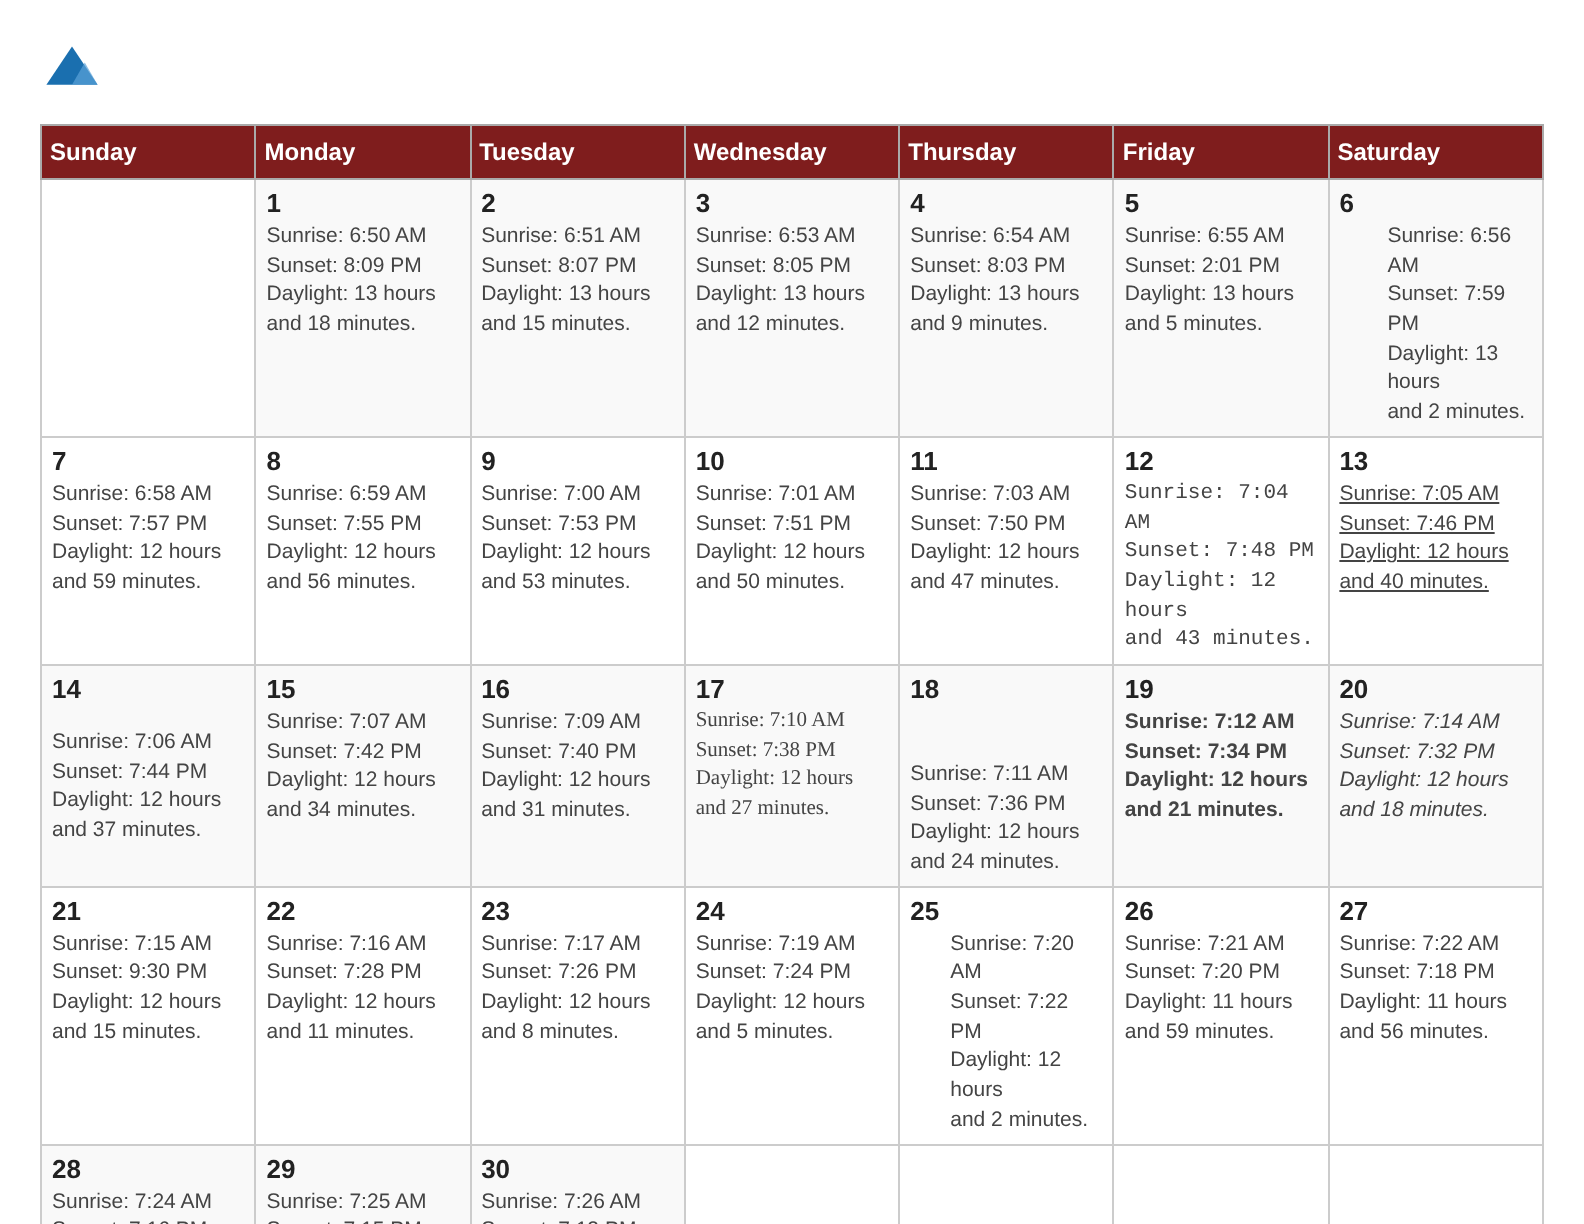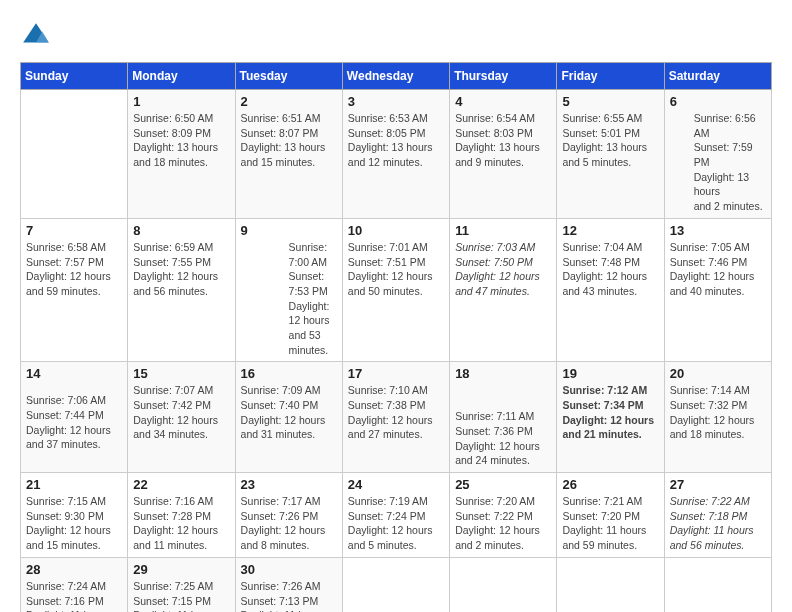--- a/index.html
+++ b/index.html
@@ -51,21 +51,21 @@
     .subtitle {
       font-size: 14px;
       color: #333;
     }
     .calendar {
       width: 100%;
       border-collapse: collapse;
       font-size: 11px;
     }
     .calendar thead th {
-      background: #1d4ed8;
+      background: #7f1d1d;
       color: #fff;
       padding: 6px 4px;
       text-align: left;
       font-size: 12px;
       font-weight: bold;
       border: 1px solid #aaa;
     }
     .calendar tbody td {
       vertical-align: top;
       border: 1px solid #ccc;
@@ -155,21 +155,21 @@
         <td>
           <span class="day-number">4</span>
           <div class="day-info" style="white-space: pre-line;">Sunrise: 6:54 AM
 Sunset: 8:03 PM
 Daylight: 13 hours
 and 9 minutes.</div>
         </td>
         <td>
           <span class="day-number">5</span>
           <div class="day-info" style="white-space: pre-line;">Sunrise: 6:55 AM
-Sunset: 5:01 PM
+Sunset: 2:01 PM
 Daylight: 13 hours
 and 5 minutes.</div>
         </td>
         <td>
           <span class="day-number">6</span>
           <div class="day-info" style="white-space: pre-line; margin-left: 24px;">Sunrise: 6:56 AM
 Sunset: 7:59 PM
 Daylight: 13 hours
 and 2 minutes.</div>
         </td>
@@ -184,49 +184,49 @@
         </td>
         <td>
           <span class="day-number">8</span>
           <div class="day-info" style="white-space: pre-line;">Sunrise: 6:59 AM
 Sunset: 7:55 PM
 Daylight: 12 hours
 and 56 minutes.</div>
         </td>
         <td>
           <span class="day-number">9</span>
-          <div class="day-info" style="white-space: pre-line; margin-left: 48px;">Sunrise: 7:00 AM
+          <div class="day-info" style="white-space: pre-line;">Sunrise: 7:00 AM
 Sunset: 7:53 PM
 Daylight: 12 hours
 and 53 minutes.</div>
         </td>
         <td>
           <span class="day-number">10</span>
           <div class="day-info" style="white-space: pre-line;">Sunrise: 7:01 AM
 Sunset: 7:51 PM
 Daylight: 12 hours
 and 50 minutes.</div>
         </td>
         <td>
           <span class="day-number">11</span>
-          <div class="day-info" style="white-space: pre-line; font-style: italic;">Sunrise: 7:03 AM
+          <div class="day-info" style="white-space: pre-line;">Sunrise: 7:03 AM
 Sunset: 7:50 PM
 Daylight: 12 hours
 and 47 minutes.</div>
         </td>
         <td>
           <span class="day-number">12</span>
-          <div class="day-info" style="white-space: pre-line;">Sunrise: 7:04 AM
+          <div class="day-info" style="white-space: pre-line; font-family: Liberation Mono, monospace;">Sunrise: 7:04 AM
 Sunset: 7:48 PM
 Daylight: 12 hours
 and 43 minutes.</div>
         </td>
         <td>
           <span class="day-number">13</span>
-          <div class="day-info" style="white-space: pre-line;">Sunrise: 7:05 AM
+          <div class="day-info" style="white-space: pre-line; text-decoration: underline;">Sunrise: 7:05 AM
 Sunset: 7:46 PM
 Daylight: 12 hours
 and 40 minutes.</div>
         </td>
       </tr>
       <tr>
         <td>
           <span class="day-number">14</span>
           <div class="day-info" style="white-space: pre-line; margin-top: 12px;">Sunrise: 7:06 AM
 Sunset: 7:44 PM
@@ -242,42 +242,42 @@
         </td>
         <td>
           <span class="day-number">16</span>
           <div class="day-info" style="white-space: pre-line;">Sunrise: 7:09 AM
 Sunset: 7:40 PM
 Daylight: 12 hours
 and 31 minutes.</div>
         </td>
         <td>
           <span class="day-number">17</span>
-          <div class="day-info" style="white-space: pre-line;">Sunrise: 7:10 AM
+          <div class="day-info" style="white-space: pre-line; font-family: Liberation Serif, serif;">Sunrise: 7:10 AM
 Sunset: 7:38 PM
 Daylight: 12 hours
 and 27 minutes.</div>
         </td>
         <td>
           <span class="day-number">18</span>
           <div class="day-info" style="white-space: pre-line; margin-top: 28px;">Sunrise: 7:11 AM
 Sunset: 7:36 PM
 Daylight: 12 hours
 and 24 minutes.</div>
         </td>
         <td>
           <span class="day-number">19</span>
           <div class="day-info" style="white-space: pre-line; font-weight: bold;">Sunrise: 7:12 AM
 Sunset: 7:34 PM
 Daylight: 12 hours
 and 21 minutes.</div>
         </td>
         <td>
           <span class="day-number">20</span>
-          <div class="day-info" style="white-space: pre-line;">Sunrise: 7:14 AM
+          <div class="day-info" style="white-space: pre-line; font-style: italic;">Sunrise: 7:14 AM
 Sunset: 7:32 PM
 Daylight: 12 hours
 and 18 minutes.</div>
         </td>
       </tr>
       <tr>
         <td>
           <span class="day-number">21</span>
           <div class="day-info" style="white-space: pre-line;">Sunrise: 7:15 AM
 Sunset: 9:30 PM
@@ -300,35 +300,35 @@
         </td>
         <td>
           <span class="day-number">24</span>
           <div class="day-info" style="white-space: pre-line;">Sunrise: 7:19 AM
 Sunset: 7:24 PM
 Daylight: 12 hours
 and 5 minutes.</div>
         </td>
         <td>
           <span class="day-number">25</span>
-          <div class="day-info" style="white-space: pre-line;">Sunrise: 7:20 AM
+          <div class="day-info" style="white-space: pre-line; margin-left: 20px;">Sunrise: 7:20 AM
 Sunset: 7:22 PM
 Daylight: 12 hours
 and 2 minutes.</div>
         </td>
         <td>
           <span class="day-number">26</span>
           <div class="day-info" style="white-space: pre-line;">Sunrise: 7:21 AM
 Sunset: 7:20 PM
 Daylight: 11 hours
 and 59 minutes.</div>
         </td>
         <td>
           <span class="day-number">27</span>
-          <div class="day-info" style="white-space: pre-line; font-style: italic;">Sunrise: 7:22 AM
+          <div class="day-info" style="white-space: pre-line;">Sunrise: 7:22 AM
 Sunset: 7:18 PM
 Daylight: 11 hours
 and 56 minutes.</div>
         </td>
       </tr>
       <tr>
         <td>
           <span class="day-number">28</span>
           <div class="day-info" style="white-space: pre-line;">Sunrise: 7:24 AM
 Sunset: 7:16 PM

